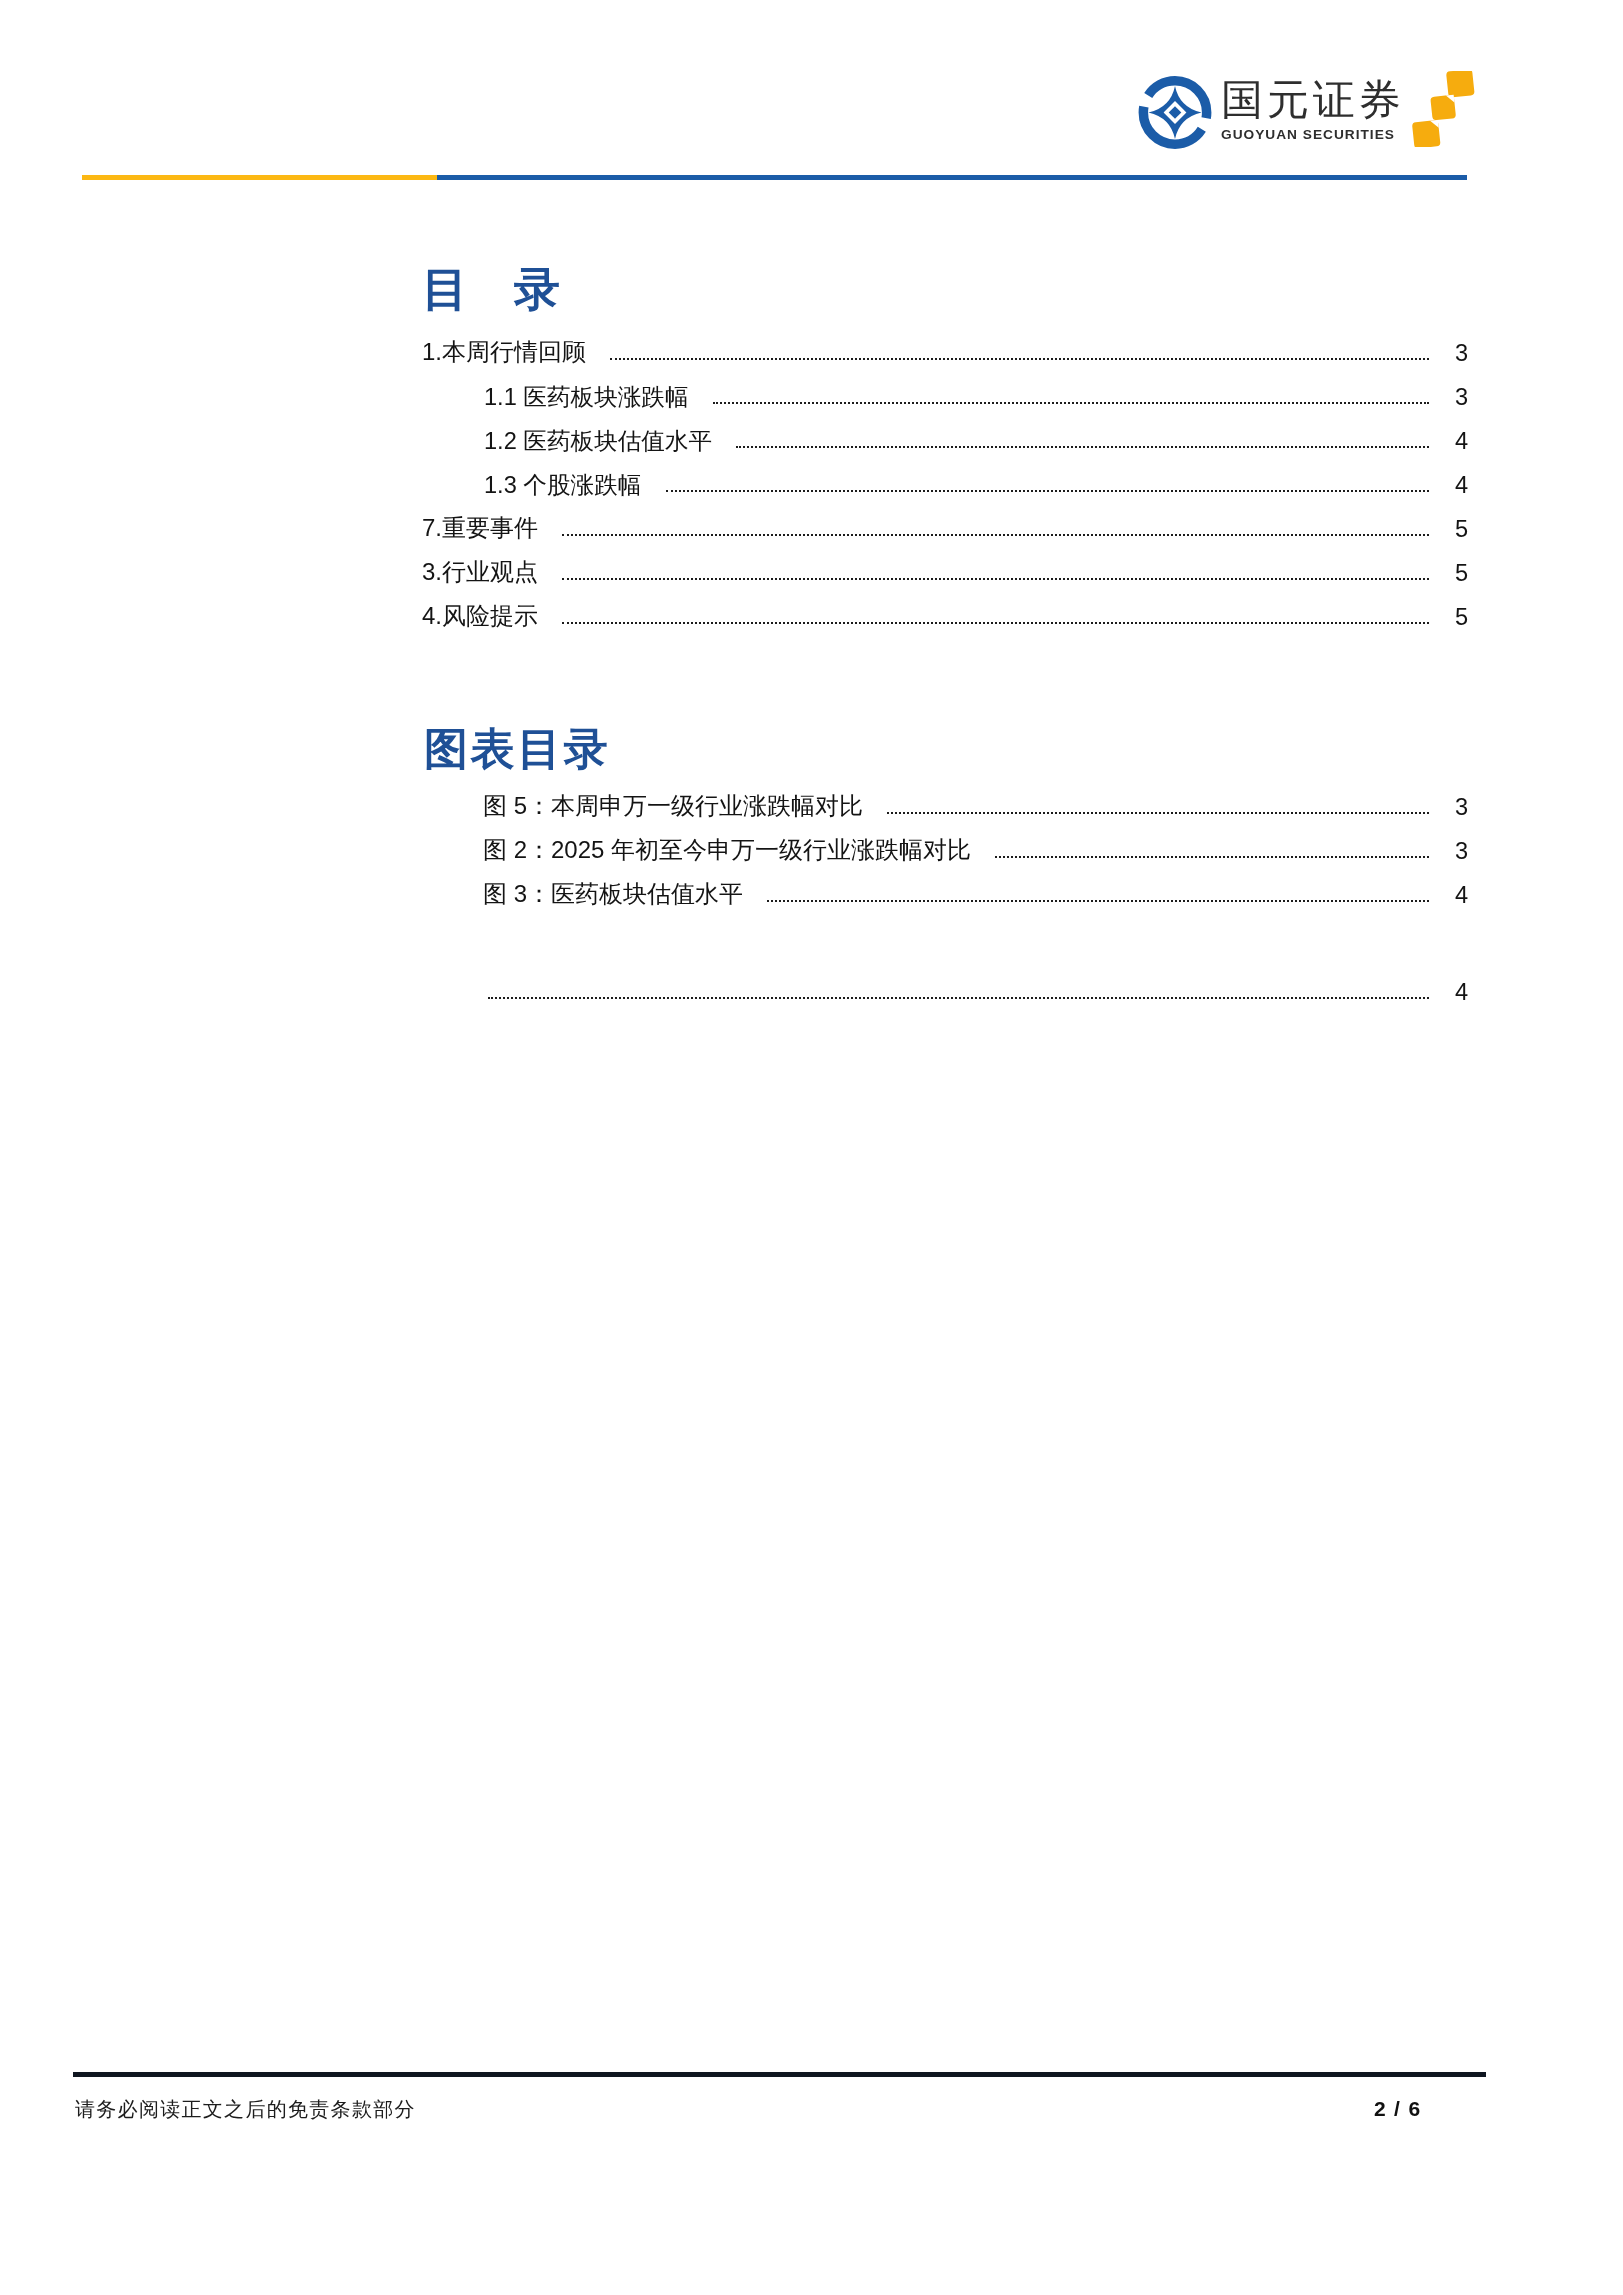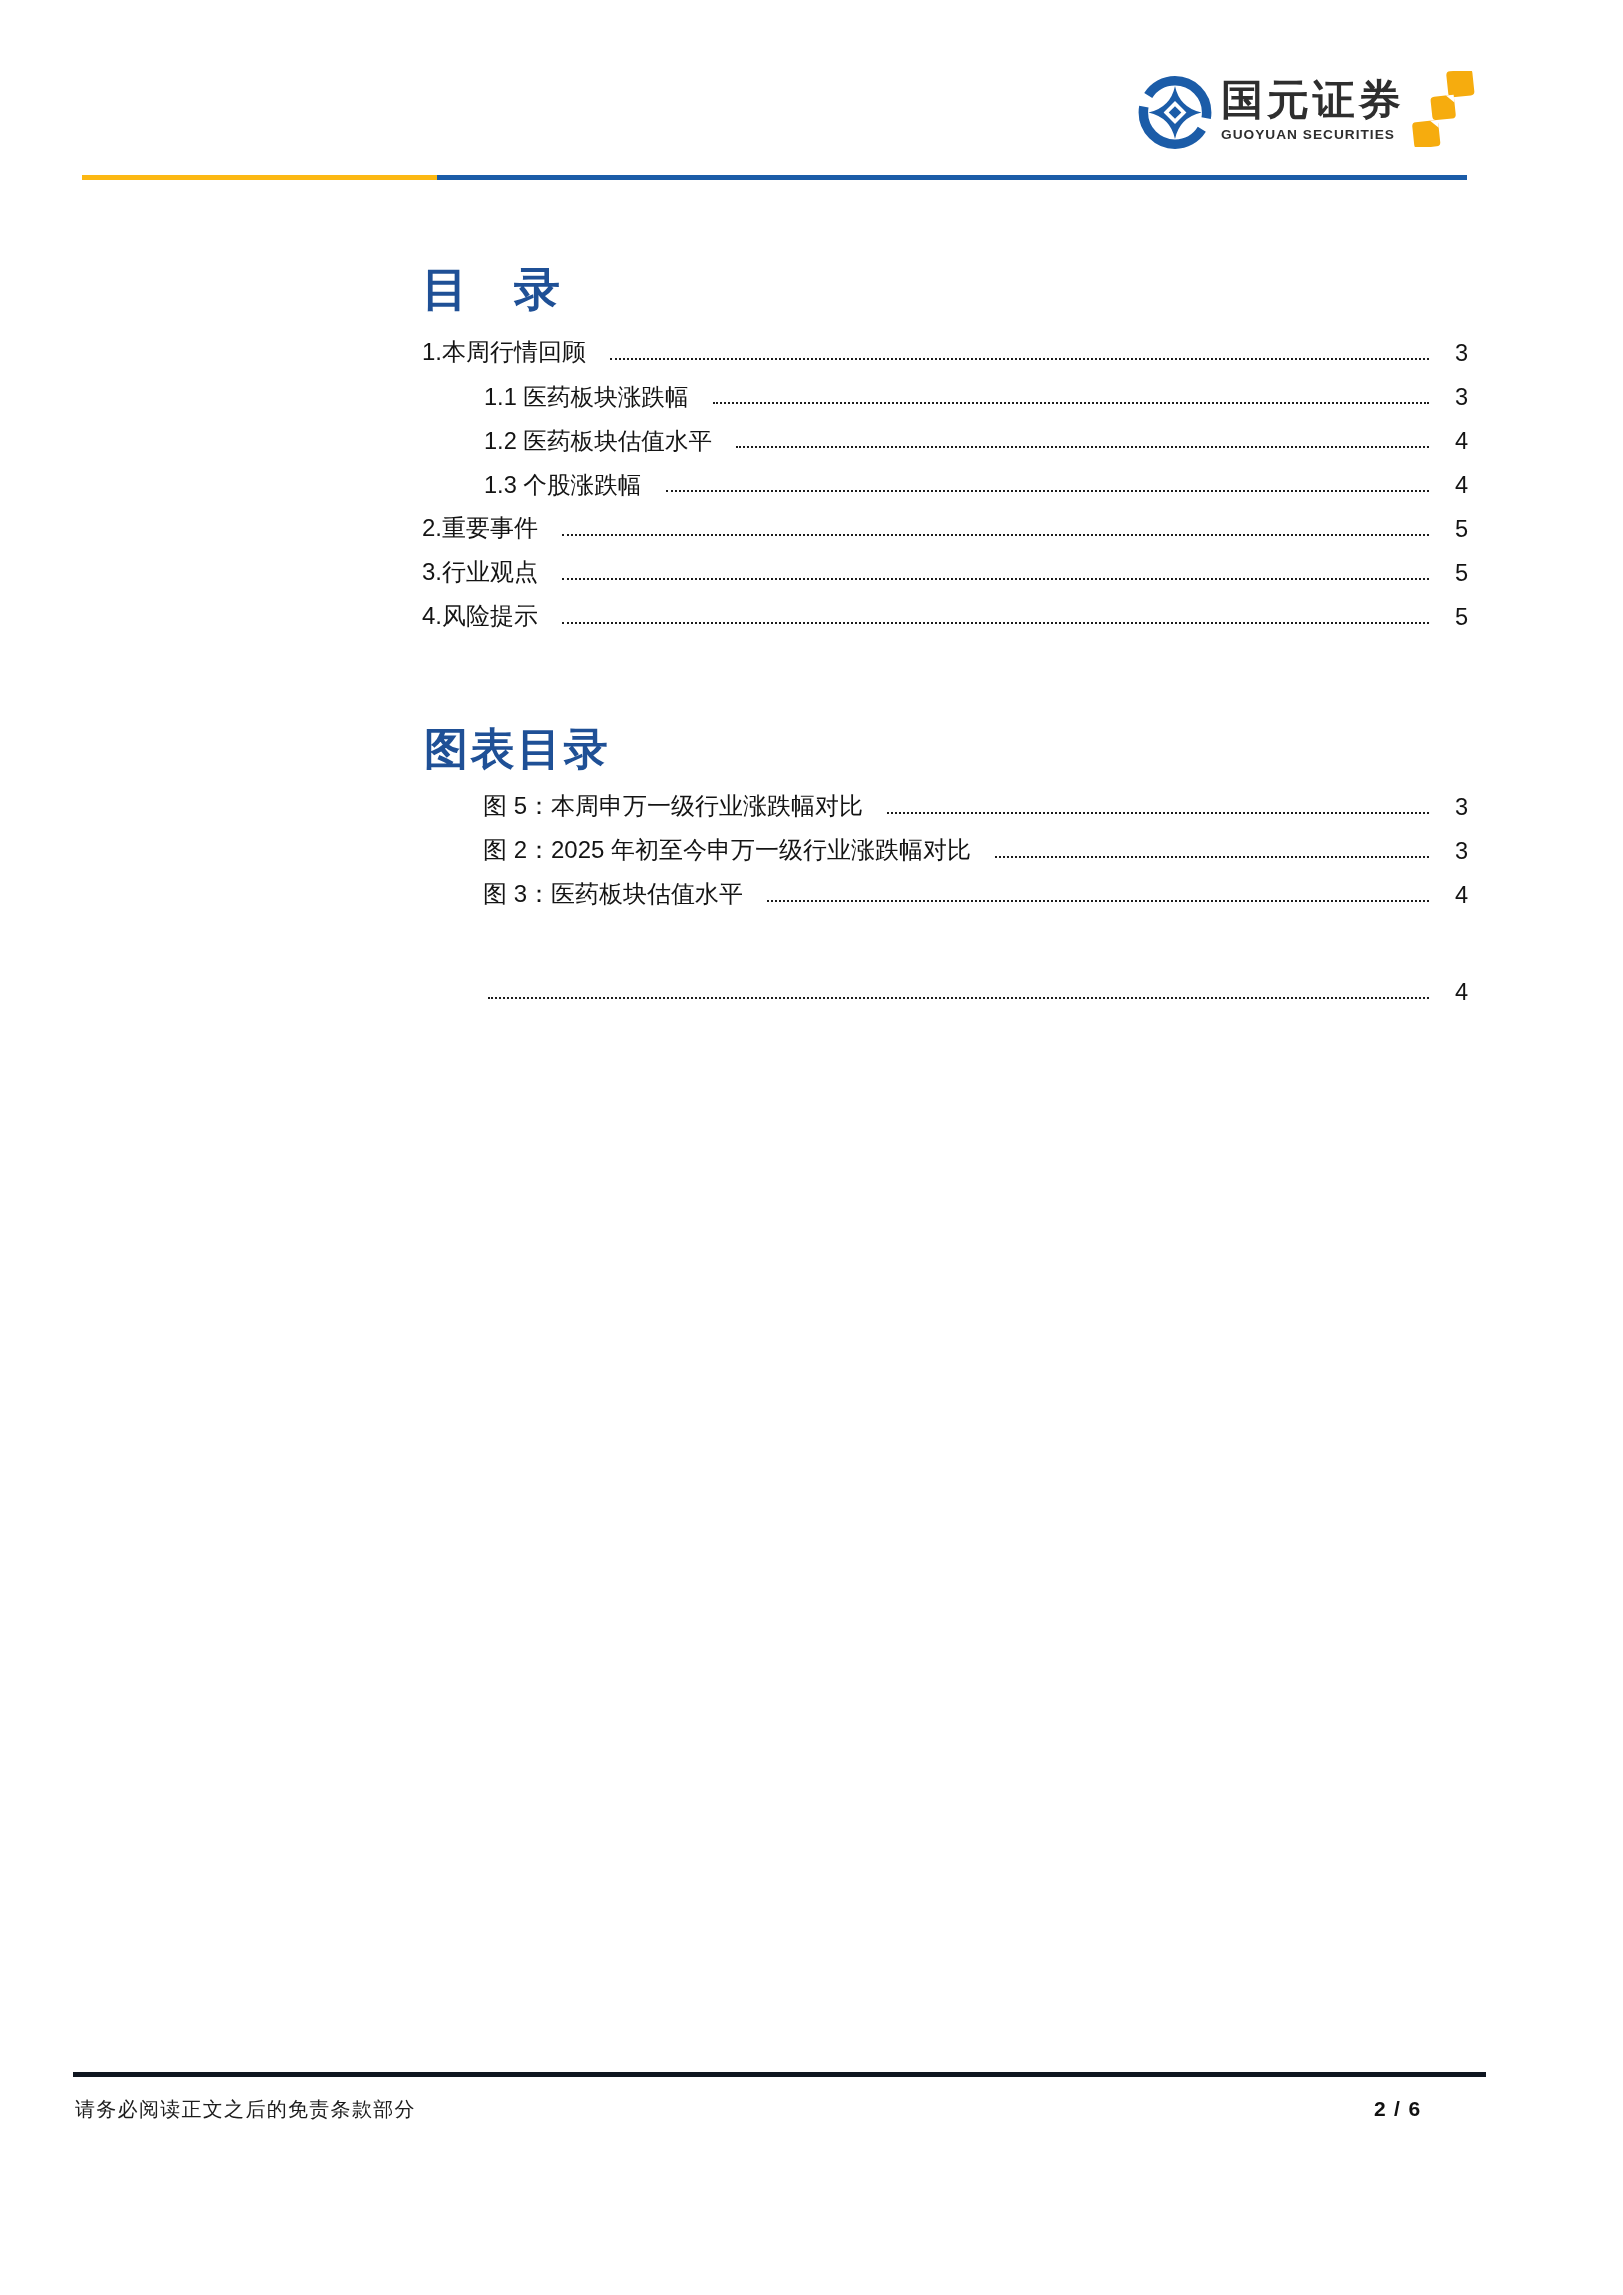--- a/index.html
+++ b/index.html
@@ -7,21 +7,21 @@
   body {
     width:1623px; height:2295px; position:relative;
     font-family:"Liberation Sans", sans-serif;
     color:#111111;
   }
 
   
   .logo-mark { position:absolute; left:1137px; top:73px; width:76px; height:79px; }
   .brand-block { position:absolute; left:1221px; top:77px; width:216px; }
   .brand-cn {
-    font-size:42px; font-weight:700; color:#2e2e2e; letter-spacing:3.9px;
+    font-size:42px; font-weight:400; color:#2e2e2e; letter-spacing:3.9px;
     line-height:1.1; font-family:"Liberation Sans", sans-serif; white-space:nowrap;
   }
   .brand-en {
     font-size:13.7px; font-weight:700; color:#2e2e2e; letter-spacing:1px;
     margin-top:3.9px; white-space:nowrap;
   }
   .gold-mark { position:absolute; left:1408px; top:71px; width:68px; height:76px; }
 
   
   .header-rule { position:absolute; left:82px; top:175px; width:1385px; height:5.2px; display:flex; }
@@ -113,21 +113,21 @@
     <span class="label">1.2 医药板块估值水平</span>
     <span class="leader"></span>
     <span class="pagenum">4</span>
   </div>
   <div class="row lvl2">
     <span class="label">1.3 个股涨跌幅</span>
     <span class="leader"></span>
     <span class="pagenum">4</span>
   </div>
   <div class="row lvl1">
-    <span class="label">2.重要事件</span>
+    <span class="label">7.重要事件</span>
     <span class="leader"></span>
     <span class="pagenum">5</span>
   </div>
   <div class="row lvl1">
     <span class="label">3.行业观点</span>
     <span class="leader"></span>
     <span class="pagenum">5</span>
   </div>
   <div class="row lvl1">
     <span class="label">4.风险提示</span>

